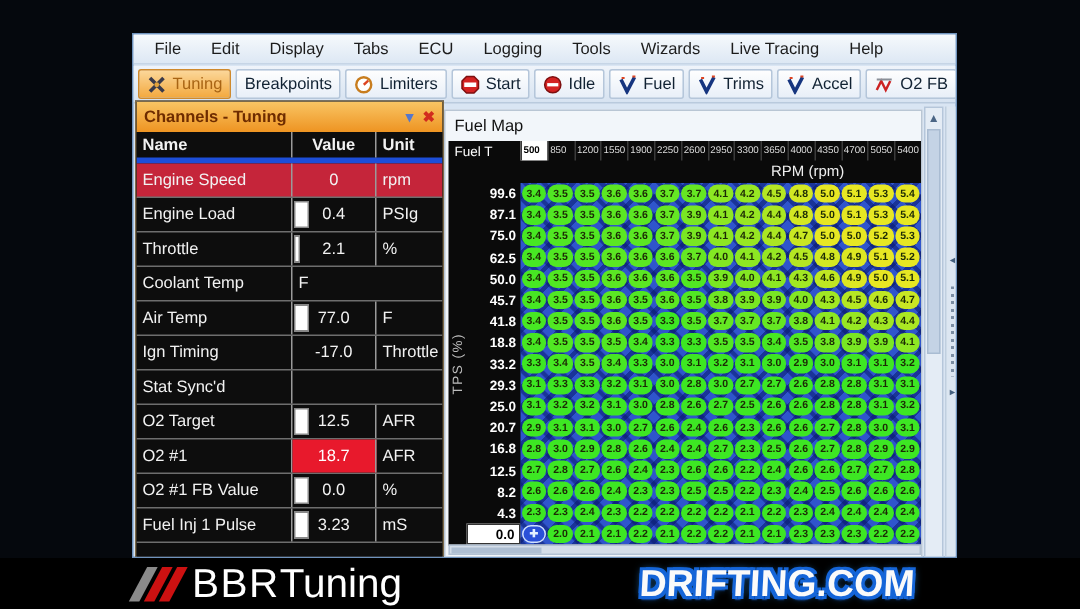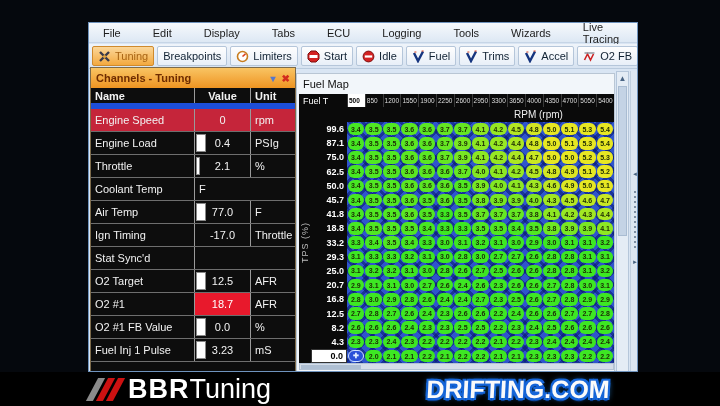--- a/index.html
+++ b/index.html
@@ -6,21 +6,21 @@
   html,body { width:720px; height:406px; background:#05080d; overflow:hidden;
               font-family:"Liberation Sans", sans-serif; }
   #stage { position:relative; width:720px; height:406px; background:#05080d; }
 
   
   #appwin { position:absolute; left:88px; top:22px; width:550px; height:350px;
             background:#d9e5f3; border:1px solid #6f93bd; overflow:hidden; }
 
   #menubar { position:absolute; left:0; top:0; width:100%; height:20px;
              background:linear-gradient(#f6f9fc,#dde8f4);
-             display:flex; align-items:center; padding-left:6px; gap:16px;
+             display:flex; align-items:center; padding-left:6px; gap:4px;
              border-bottom:1px solid #c6d5e6; }
   .menu-item { font-size:11px; color:#1c1c1c; padding:2px 8px; cursor:default; }
 
   #toolbar { position:absolute; left:0; top:21px; width:100%; height:25px;
              background:linear-gradient(#eff4fa,#d7e3f1);
              display:flex; align-items:center; padding:1px 3px; gap:3px;
              border-bottom:1px solid #b9cadd; }
   .tbtab { display:flex; align-items:center; gap:3px; height:20px; padding:0 5px;
            font-size:11px; color:#123; background:linear-gradient(#fefefe,#e8eff8);
            border:1px solid #b5c6da; border-radius:2px; white-space:nowrap; }
@@ -34,21 +34,21 @@
   #channels-title { height:20px; background:linear-gradient(#f9c463,#ee9422);
                     display:flex; align-items:center; padding:0 5px;
                     font-size:11px; font-weight:bold; color:#6e2c00; }
   #channels-title .spacer { flex:1; }
   .ctl-icon { font-size:10px; margin-left:6px; }
   #channels-pin { color:#5577cc; }
   #channels-close { color:#d22b1e; font-weight:bold; }
   #ctable { position:absolute; left:0; top:20px; right:0; bottom:0; background:#0d0d0d; }
   .c-row { display:flex; height:23px; border-bottom:1px solid #6e6e6e;
            color:#f2f2f2; font-size:11px; align-items:stretch; position:relative; }
-  .c-row.header { height:21px; font-weight:bold; border-bottom:6px solid #1d4ed8; }
+  .c-row.header { height:21px; font-weight:bold; border-bottom:4px solid #1d4ed8; }
   .c-cell { display:flex; align-items:center; border-right:1px solid #9a9a9a;
             padding:0 4px; position:relative; overflow:hidden; }
   .c-name { width:104px; }
   .c-value { width:56px; justify-content:center; }
   .c-unit { width:44px; border-right:none; }
   .c-row.rowred { background:#c5253a; }
   .c-value.valred { background:#e8192c; color:#fff; }
   .editbox { position:absolute; left:1px; top:2px; bottom:2px; width:10px;
              background:#fff; border:1px solid #888; }
   .editbox.thin { width:4px; }
@@ -112,21 +112,21 @@
   #split-up { top:100px; } #split-dn { top:188px; }
 
   
   #footer { position:absolute; left:0; top:372px; width:720px; height:34px;
             background:#000; }
   #bbr-logo { position:absolute; left:92px; top:2px; display:flex; align-items:center; }
   .slash { width:7px; height:23px; transform:skewX(-28deg); margin-right:3px; }
   .slash.s1 { background:#8a8a8a; }
   .slash.s2 { background:#cc1111; }
   .slash.s3 { background:#cc1111; }
-  #bbr-bold { font-size:27px; font-weight:700; color:#fff; letter-spacing:1px; margin-left:6px; }
+  #bbr-bold { font-size:27px; font-weight:400; color:#fff; letter-spacing:1px; margin-left:6px; }
   #bbr-light { font-size:27px; font-weight:500; color:#fff; }
   #drifting-logo { position:absolute; left:398px; top:3px; width:240px;
                    text-align:center; font-size:25px; font-weight:800;
                    color:#fafafa; letter-spacing:0px; transform:skewX(-3deg);
                    text-shadow: 2px 2px 0 #1565d8, -2px 2px 0 #1565d8,
                                 2px -2px 0 #1565d8, -2px -2px 0 #1565d8,
                                 0 3px 1px #0d47a1, 0 0 6px #2e9bff; }
 </style>
 </head>
 <body>

